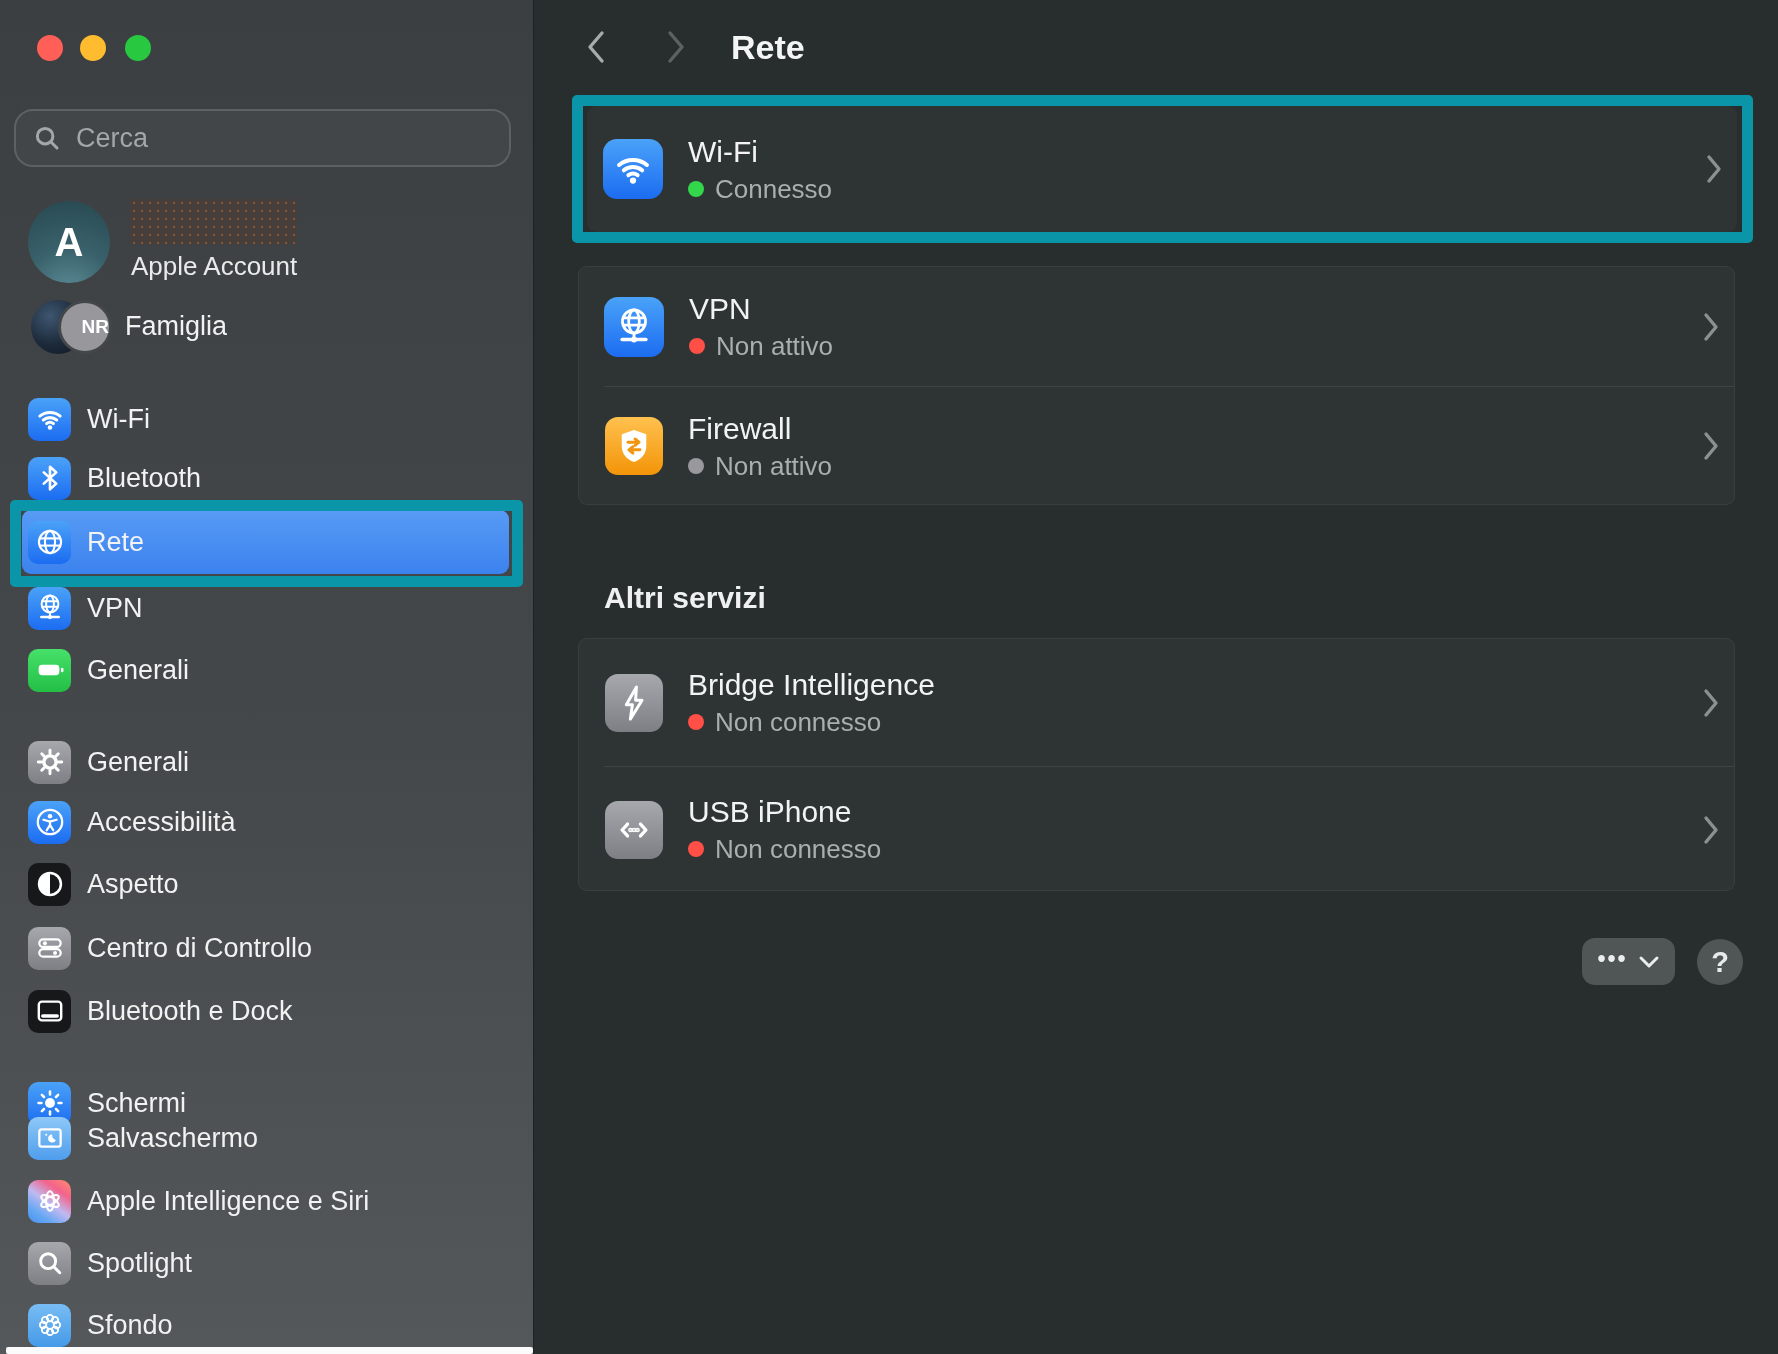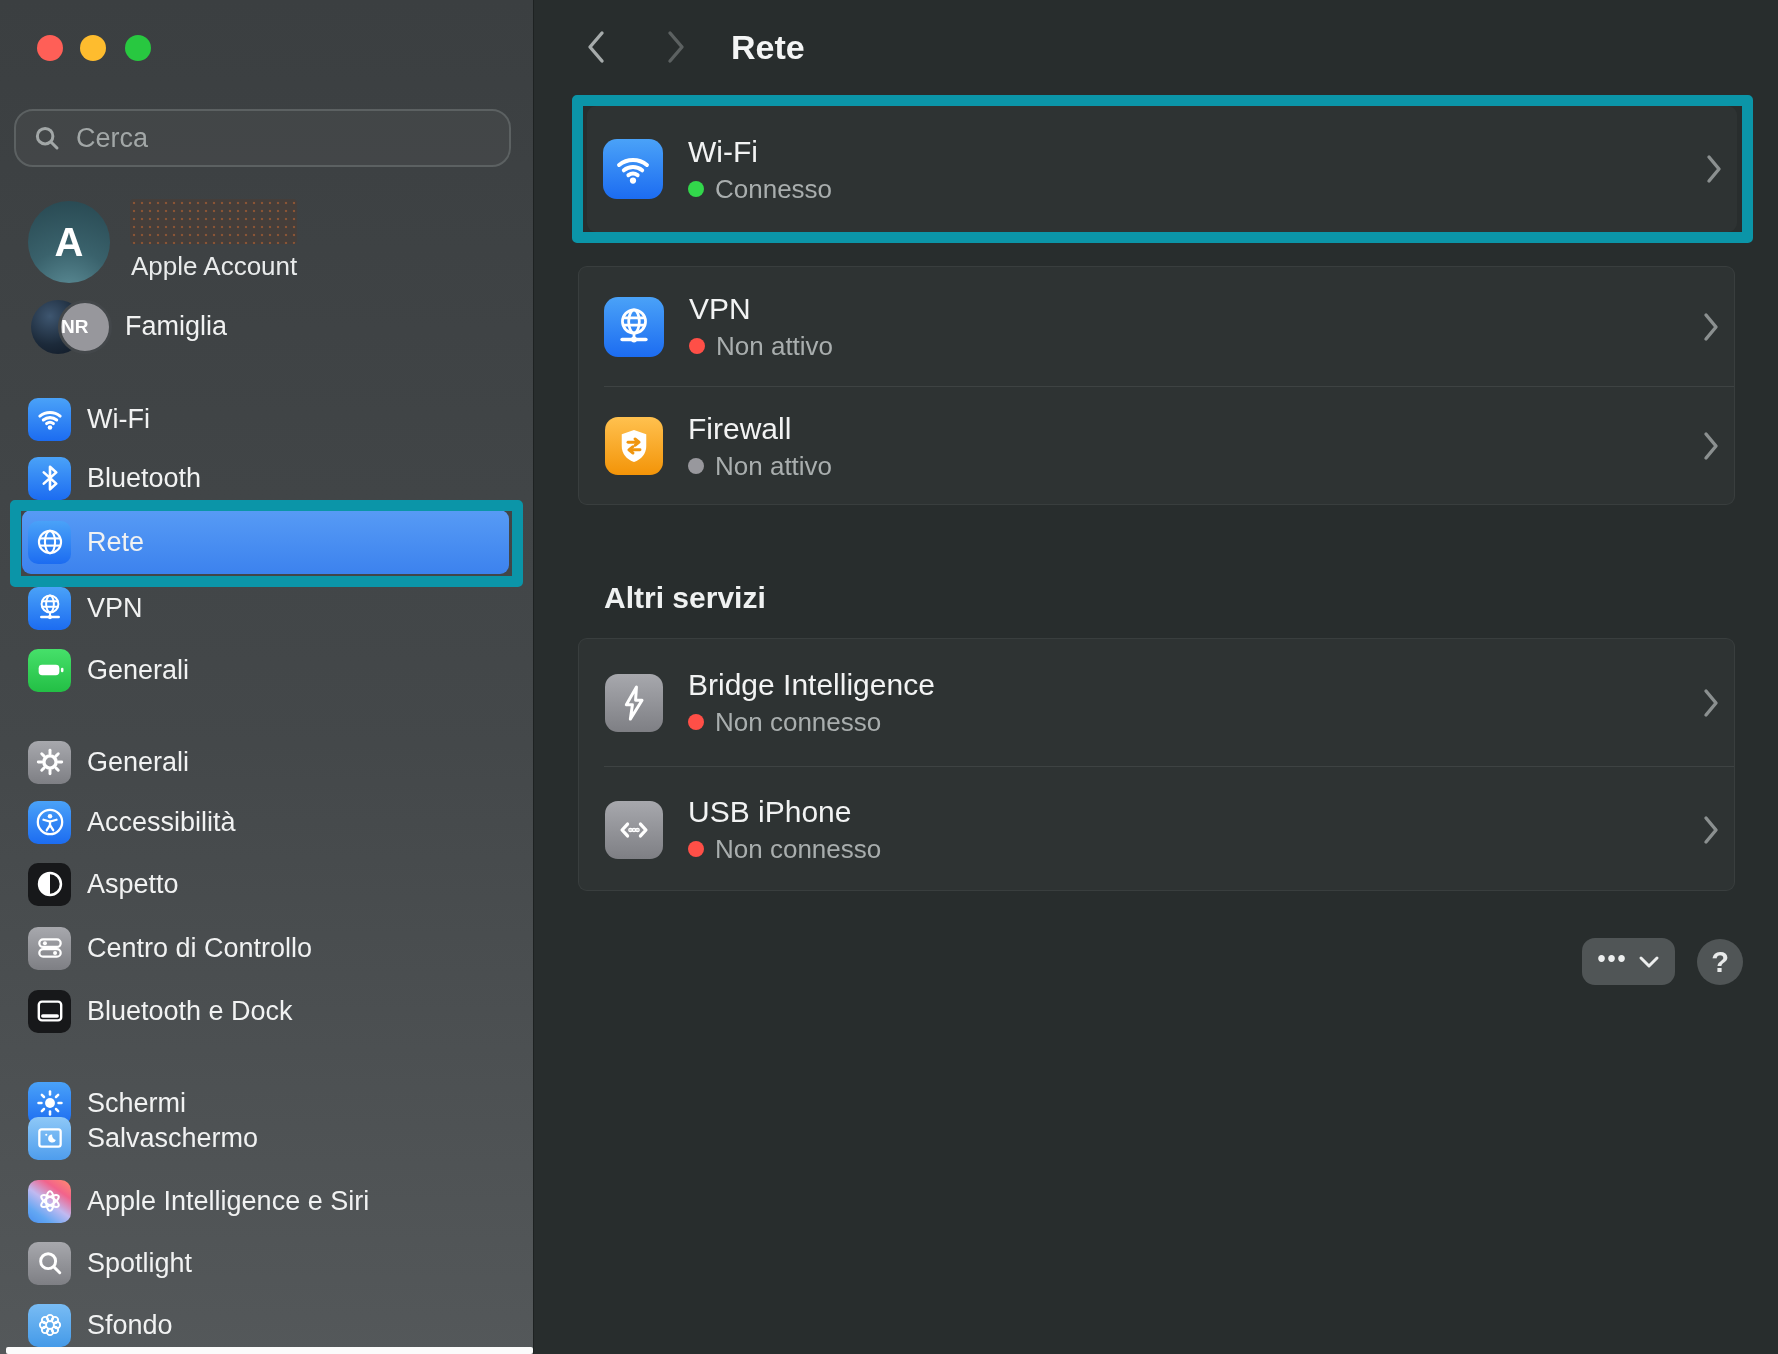--- a/index.html
+++ b/index.html
@@ -21,21 +21,21 @@
     background:radial-gradient(circle at 50% 115%,#5e8f99 0%,#3a626c 45%,#274750 100%);
     display:flex;align-items:center;justify-content:center;color:#fff;font-size:40px;font-weight:bold;}
   .redacted{position:absolute;left:130px;top:199px;width:167px;height:45px;border-radius:4px;
     background-color:#453e3a;
     background-image:radial-gradient(#8a5435 1.2px,transparent 1.6px);background-size:8px 8px;}
   .acctlabel{position:absolute;left:131px;top:251px;color:#e9ebeb;font-size:26px;}
   .famAv1{position:absolute;left:31px;top:300px;width:54px;height:54px;border-radius:50%;
     background:radial-gradient(circle at 35% 30%,#3e5670 0%,#1c2a3a 55%,#0e1622 100%);}
   .famAv2{position:absolute;left:58px;top:300px;width:54px;height:54px;border-radius:50%;
     background:#97979c;border:3px solid #43474a;box-sizing:border-box;
-    display:flex;align-items:center;justify-content:flex-start;color:#fff;font-size:19px;font-weight:bold;}
+    display:flex;align-items:center;justify-content:flex-end;color:#fff;font-size:19px;font-weight:bold;}
   .famlabel{position:absolute;left:125px;top:311px;color:#f1f2f2;font-size:27px;}
   .srow{position:absolute;left:22px;width:487px;height:62px;display:flex;align-items:center;
     gap:16px;padding-left:6px;box-sizing:border-box;border-radius:9px;}
   .srow .slabel{color:#f1f2f2;font-size:27px;white-space:nowrap;}
   .srow.selected{background:linear-gradient(180deg,#579bf5,#3c82ee);height:64px;}
   .tile{flex:0 0 auto;display:flex;align-items:center;justify-content:center;}
   .tile-s{width:43px;height:43px;border-radius:10px;}
   .tile-l{width:60px;height:60px;border-radius:14px;}
   .tile-m{width:58px;height:58px;border-radius:13px;}
   .tile-blue{background:linear-gradient(180deg,#4aa2f8,#1c6cf1);}

